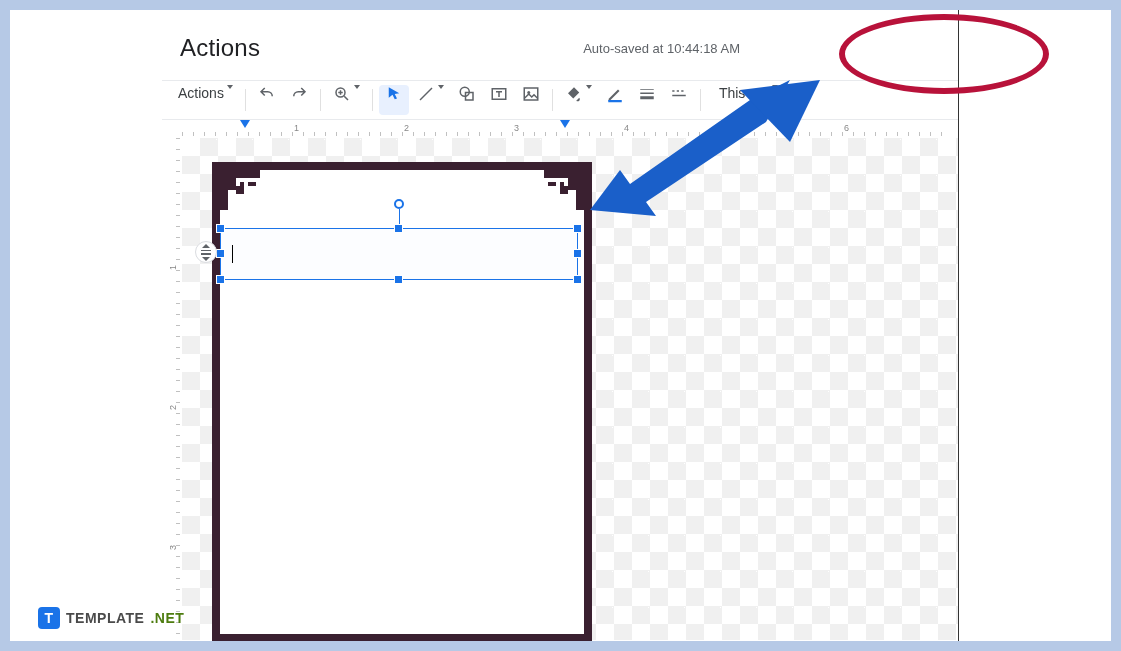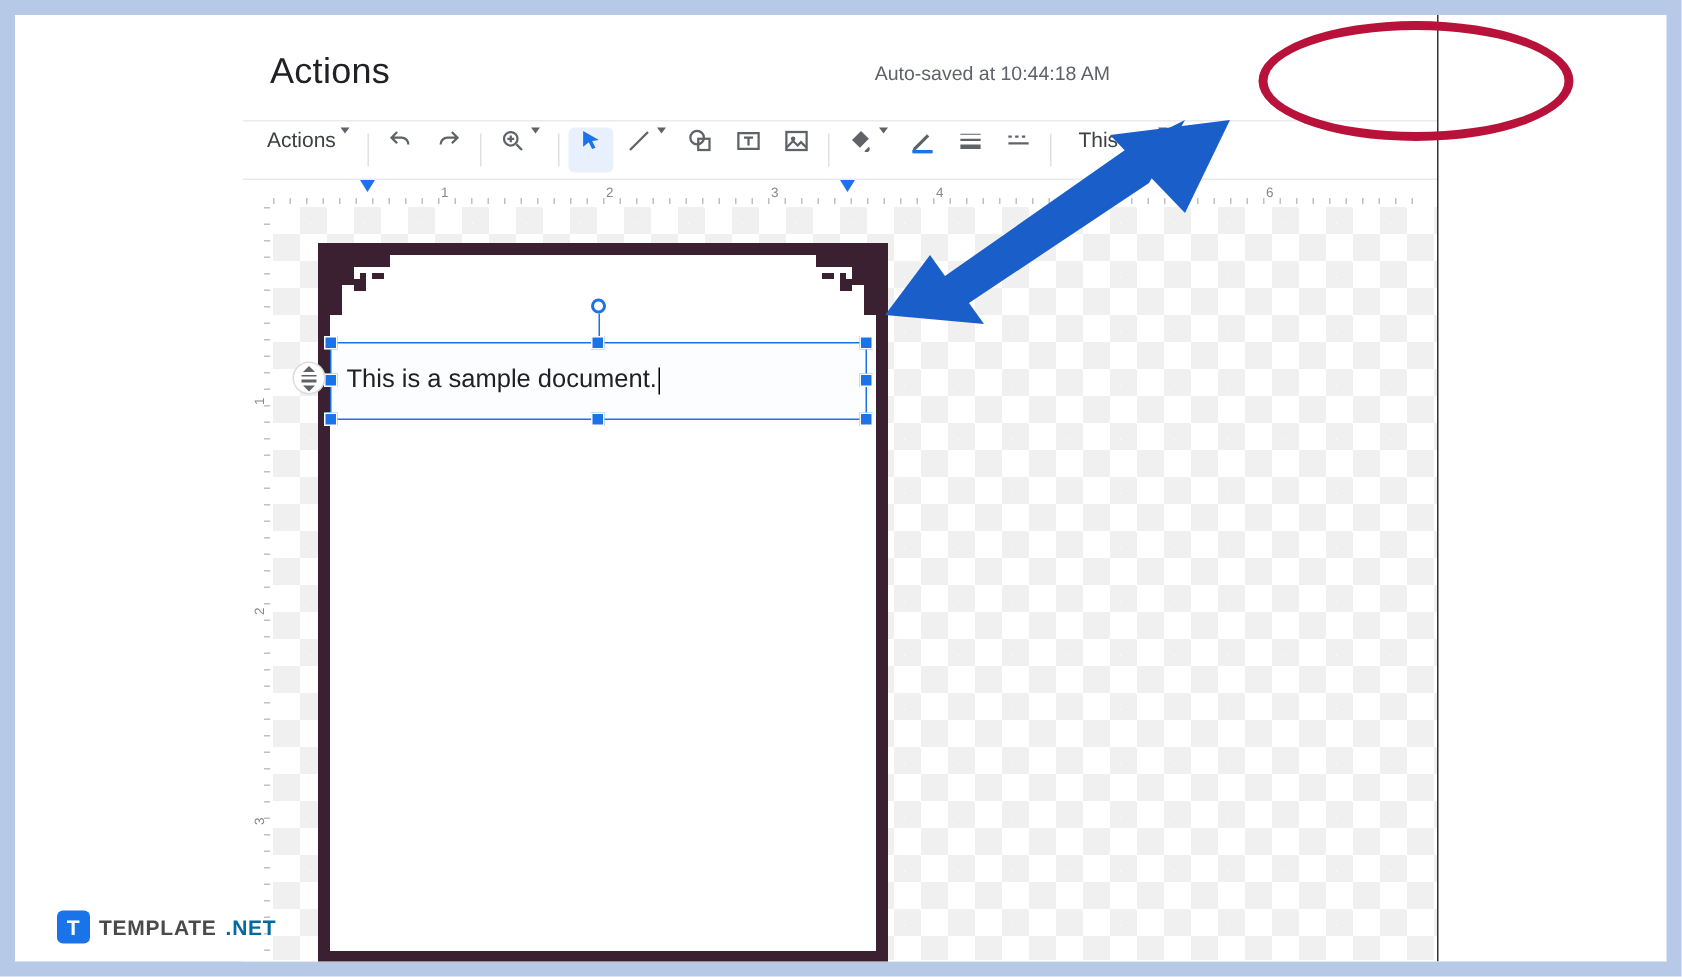--- a/index.html
+++ b/index.html
@@ -61,21 +61,21 @@
   .resize-grip .bar{width:10px;height:1.5px;background:#5f6368;}
   .resize-grip .tri{width:0;height:0;border-left:4px solid transparent;border-right:4px solid transparent;}
   .resize-grip .tri.up{border-bottom:4px solid #5f6368;}
   .resize-grip .tri.dn{border-top:4px solid #5f6368;}
 
   .callout-circle { position:absolute; right:62px; top:4px; width:210px; height:80px; border:6px solid #b8123a; border-radius:50%; z-index:40; pointer-events:none; }
   .arrow { position:absolute; left:580px; top:70px; z-index:35; pointer-events:none; }
 
   .watermark { position:absolute; left:28px; bottom:12px; display:flex; align-items:center; gap:6px; font-size:14px; font-weight:700; color:#4a4a4a; letter-spacing:.5px; }
   .wm-badge { width:22px; height:22px; background:#1a73e8; border-radius:4px; color:#fff; display:flex; align-items:center; justify-content:center; font-size:14px; font-weight:800; }
-  .wm-net { color:#0369a1; font-weight:600; }
+  .wm-net { color:#4d7c0f; font-weight:600; }
 </style>
 </head>
 <body>
 
 <div class="frame">
   <div class="dialog">
 
     <div class="header">
       <div class="title">Actions</div>
       <div class="autosave">Auto-saved at 10:44:18 AM</div>
@@ -330,21 +330,21 @@
           <div class="handle bl"></div>
           <div class="handle bm"></div>
           <div class="handle br"></div>
           <div class="resize-grip">
             <span class="tri up"></span>
               <span class="bar"></span>
               <span class="bar"></span>
               <span class="tri dn"></span>
           </div>
           <div class="textbox-text">
-            <span>This is a sample document.</span><span class="cursor-bar"></span>
+            <span class="cursor-bar"></span>
           </div>
         </div>
       </div>
     </div>
   </div>
 
   <div class="callout-circle"></div>
   <svg class="arrow" width="230" height="140" viewBox="0 0 230 140">
     <polygon fill="#1a5fc9" points="0,130 30,90 40,104 160,20 200,0 176,42 56,122 66,136"></polygon>
     <polygon fill="#1a5fc9" points="150,10 230,0 200,62"></polygon>

